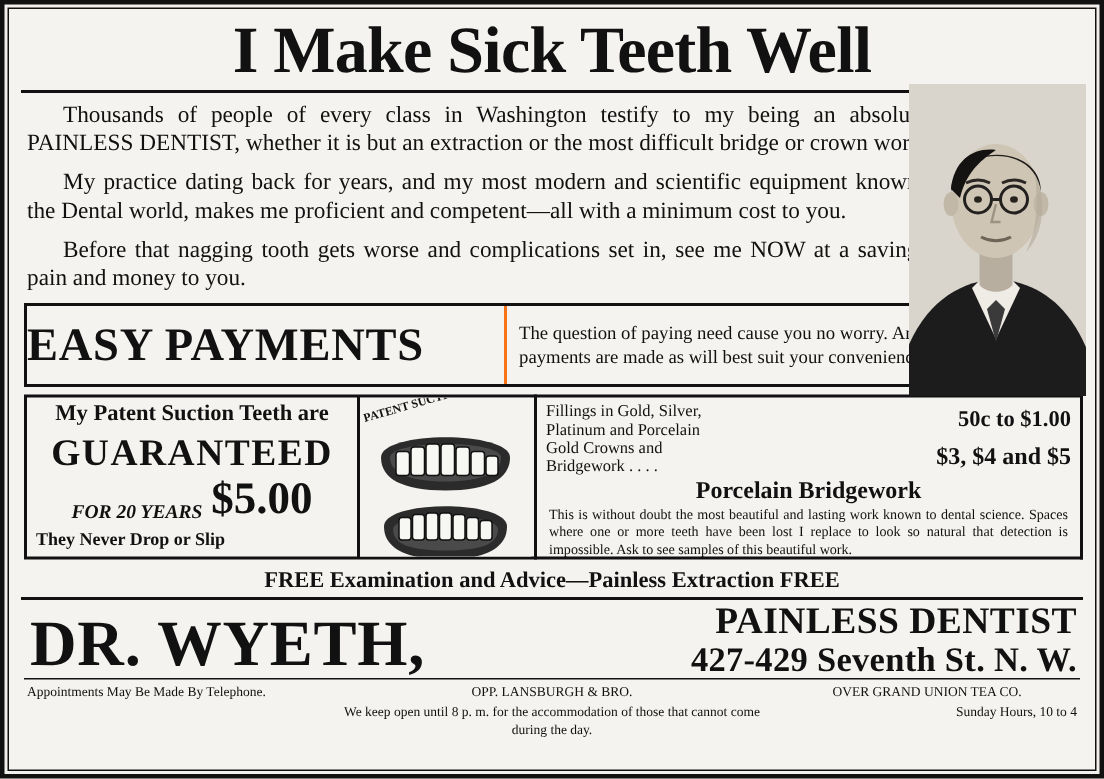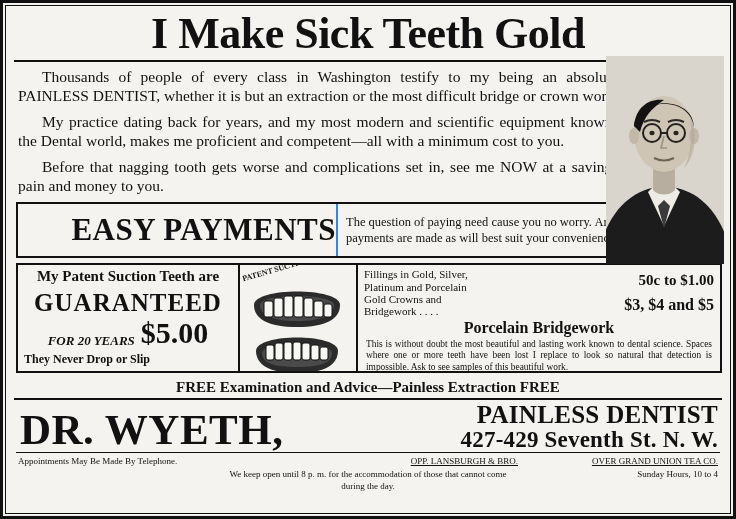--- a/index.html
+++ b/index.html
@@ -67,22 +67,22 @@
   .band{
     margin:4px 8px 0 10px;
     border:2px solid #111;
     display:flex;
     align-items:stretch;
     height:52px;
     background:#f5f3ef;
   }
   .band-left{
     flex:0 0 318px;
-    border-right:2px solid #3b82f6;
-    display:flex;align-items:center;justify-content:flex-end;
+    border-right:2px solid #f97316;
+    display:flex;align-items:center;justify-content:flex-start;
   }
   .band-left .txt{
     font-weight:bold;
     font-size:31px;
     letter-spacing:0.5px;
     white-space:nowrap;
   }
   .band-right{
     flex:1;
     display:flex;align-items:center;
@@ -173,32 +173,32 @@
     letter-spacing:0.3px;margin:4px 0 1px 0;
   }
   .rule-foot{border-top:1px solid #111;margin:1px 10px 2px 10px;}
   .foot-cols{
     display:flex;justify-content:space-between;
     padding:0 12px;font-size:9px;line-height:1.35;
   }
   .fc{flex:1;}
   .fc.c2{flex:1.5;text-align:center;}
   .fc.c3{text-align:right;}
-  .fc .hdr{text-align:right;text-decoration:underline;}
+  .fc .hdr{text-align:center;}
 
   
   svg{display:block;}
 </style>
 </head>
 <body>
 
 <div class="ad">
   <div class="inner">
 
-    <div class="headline">I Make Sick Teeth Gold</div>
+    <div class="headline">I Make Sick Teeth Well</div>
     <div class="rule-top"></div>
 
     <div class="body-wrap">
       <div class="copy">
         <p>Thousands of people of every class in Washington testify to my being an absolutely PAINLESS DENTIST, whether it is but an extraction or the most difficult bridge or crown work.</p>
         <p>My practice dating back for years, and my most modern and scientific equipment known to the Dental world, makes me proficient and competent—all with a minimum cost to you.</p>
         <p>Before that nagging tooth gets worse and complications set in, see me NOW at a saving in pain and money to you.</p>
       </div>
 
       <div class="portrait">

